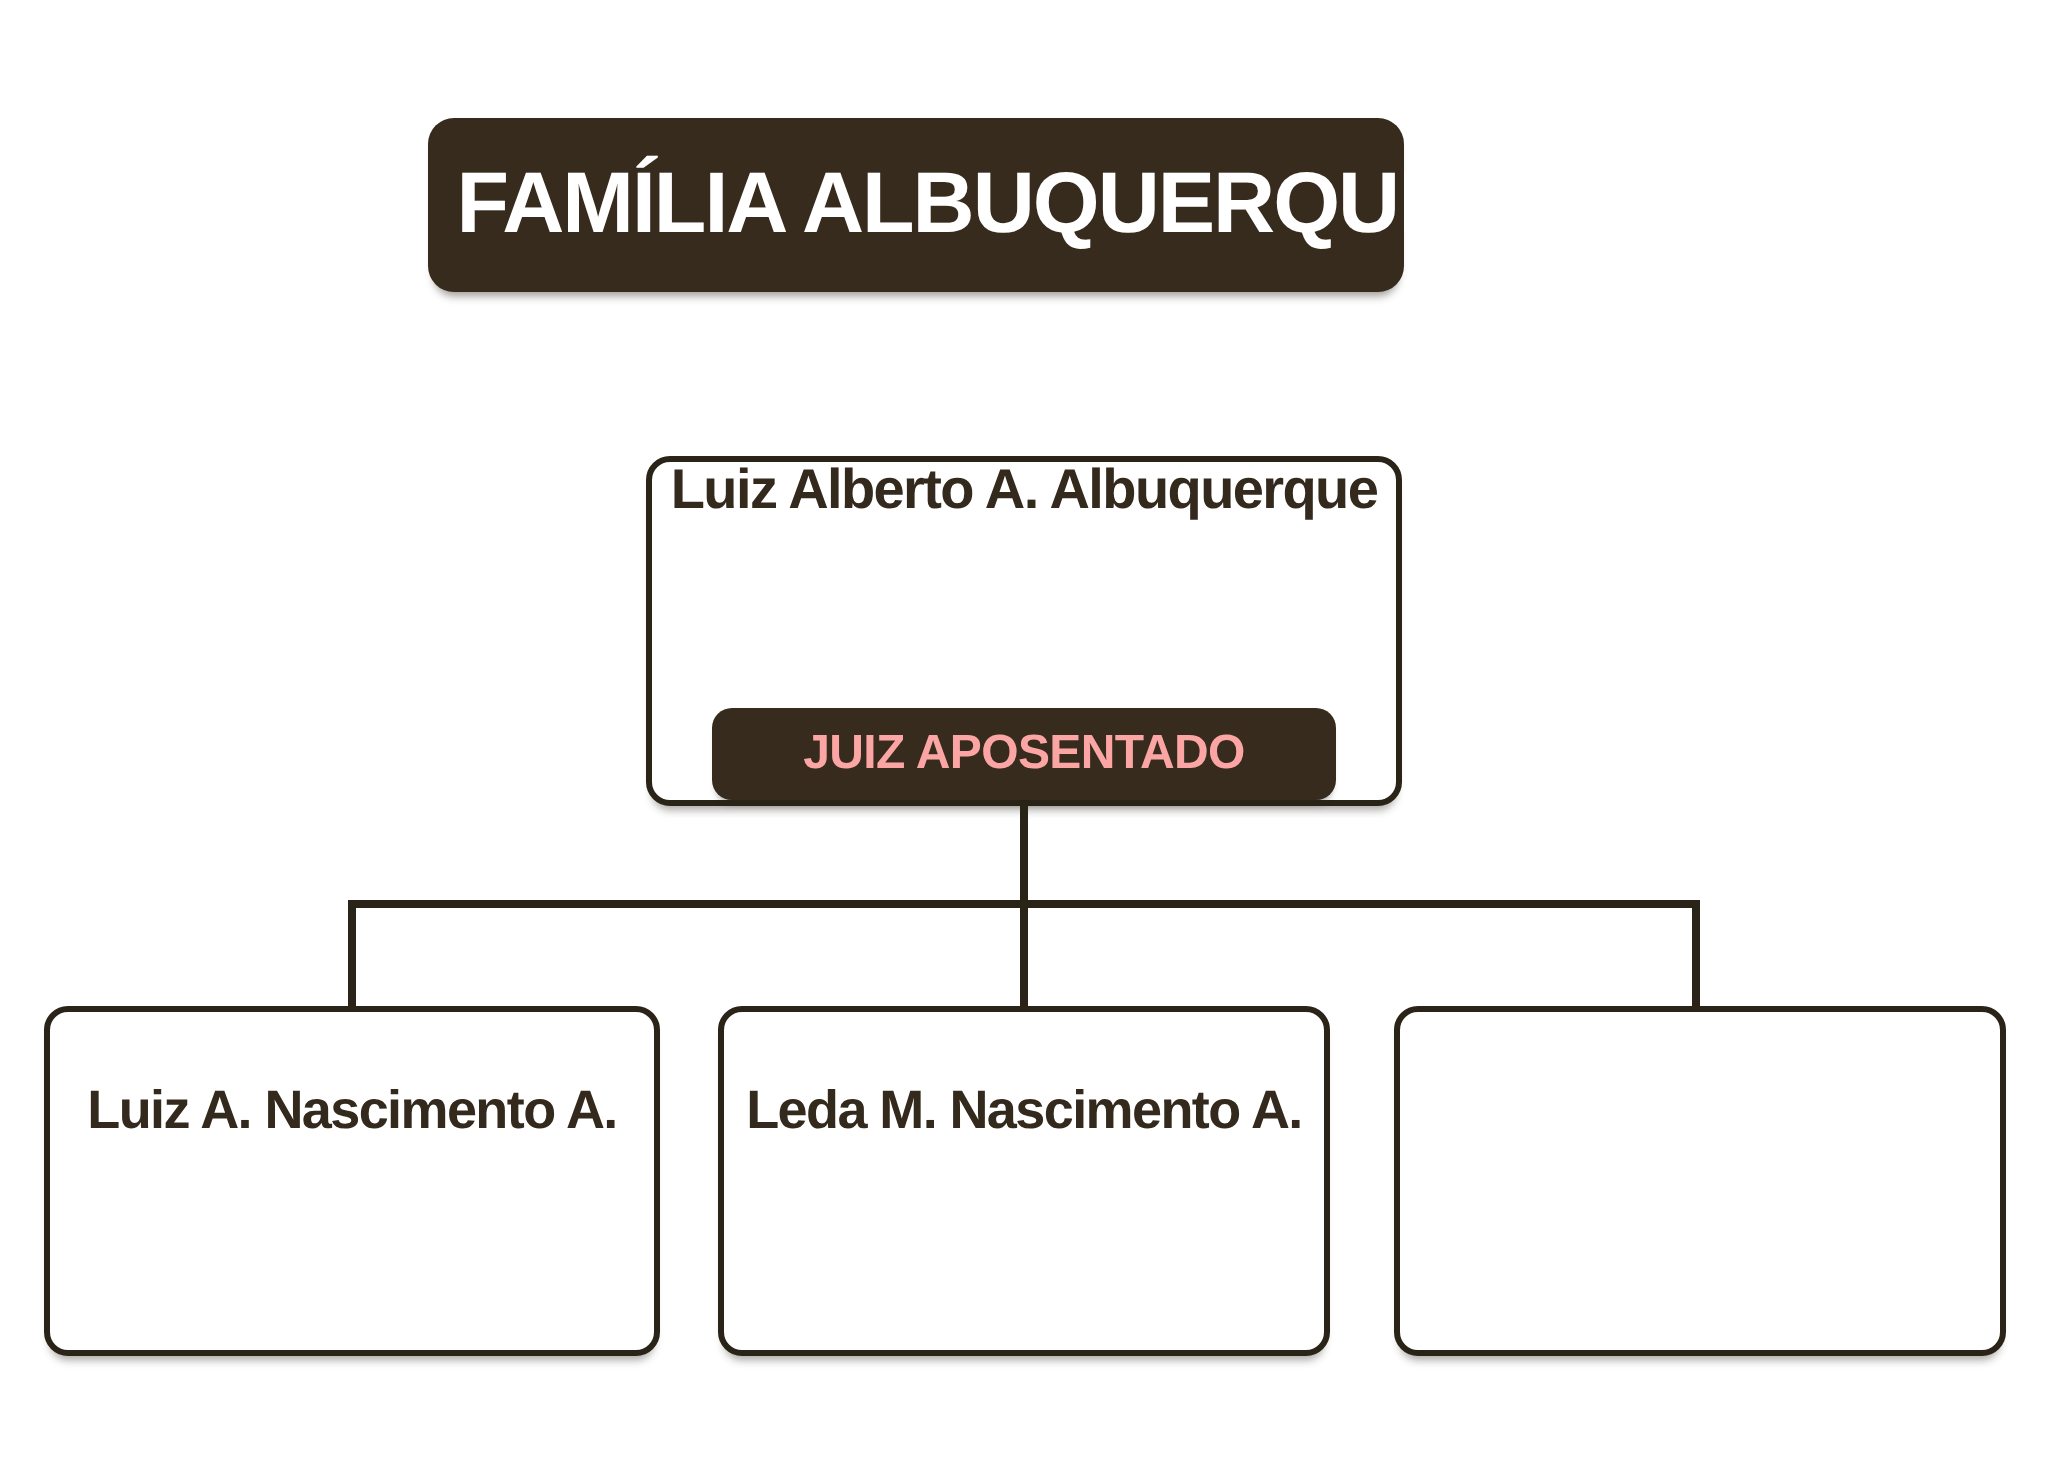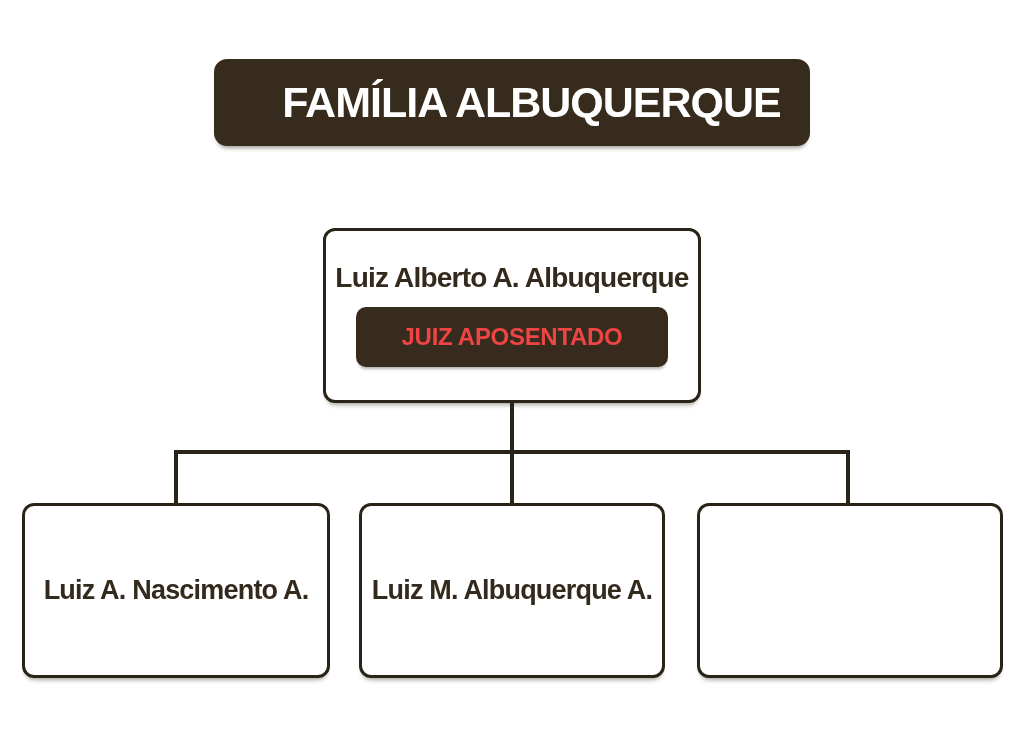--- a/index.html
+++ b/index.html
@@ -13,72 +13,72 @@
   html,body{background:var(--page-bg);}
   body{font-family:"Liberation Sans","DejaVu Sans",sans-serif;}
   .stage{
     position:relative;
     width:1024px;height:740px;
     background:var(--page-bg);
     overflow:hidden;
   }
   
   .banner{
-    position:absolute;left:214px;top:59px;width:596px;height:87px;
+    position:absolute;left:214px;top:59px;width:488px;height:87px;
     background:var(--brown);
     border-radius:13px;
     display:flex;align-items:center;justify-content:center;
     box-shadow:0 5px 4px -3px rgba(42,35,24,.45);
     padding-left:39px;
   }
   .banner span{
     color:#ffffff;
     font-weight:bold;
     font-size:43px;
     letter-spacing:-1px;
     white-space:nowrap;
   }
   
   .card{
     position:absolute;
     background:var(--card-bg);
     border:3px solid var(--line);
     border-radius:12px;
-    display:flex;flex-direction:column;align-items:center;justify-content:center;
+    display:flex;flex-direction:column;align-items:center;justify-content:space-between;
     gap:15px;
     box-shadow:0 5px 4px -3px rgba(42,35,24,.40);
   }
   .card .name{
     color:var(--ink);
     font-weight:bold;
     font-size:28px;
     letter-spacing:-0.8px;
     white-space:nowrap;
     line-height:1;
   }
   .badge{
     background:var(--brown);
     border-radius:10px;
-    color:#ef4444;
+    color:#fca5a5;
     font-weight:bold;
     font-size:23px;
     letter-spacing:-0.3px;
     white-space:nowrap;
     line-height:1;
     display:flex;align-items:center;justify-content:center;
-    height:60px;
+    height:46px;
     padding:0 17px;
     box-shadow:0 4px 3px -2px rgba(42,35,24,.35);
   }
   .card-root{left:323px;top:228px;width:378px;height:175px;}
   .card-root .badge{padding:0 46px;font-size:24px;}
   .card-c1{left:22px;top:503px;width:308px;height:175px;}
   .card-c2{left:359px;top:503px;width:306px;height:175px;}
   .card-c3{left:697px;top:503px;width:306px;height:175px;}
-  .card-c1 .name,.card-c2 .name,.card-c3 .name{font-size:27px;}
+  .card-c1 .name,.card-c2 .name,.card-c3 .name{font-size:27px;margin-top:36px;}
   
   .connector{position:absolute;background:var(--line);}
   .stem-root{left:510px;top:402px;width:4px;height:50px;}
   .h-bar{left:174px;top:450px;width:676px;height:4px;}
   .drop-1{left:174px;top:452px;width:4px;height:52px;}
   .drop-2{left:510px;top:452px;width:4px;height:52px;}
   .drop-3{left:846px;top:452px;width:4px;height:52px;}
 </style>
 </head>
 <body>
@@ -98,19 +98,19 @@
   <div class="connector h-bar"></div>
   <div class="connector drop-1"></div>
   <div class="connector drop-2"></div>
   <div class="connector drop-3"></div>
 
   <div class="card card-c1">
     <div class="name">Luiz A. Nascimento A.</div>
   </div>
 
   <div class="card card-c2">
-    <div class="name">Luiz M. Albuquerque A.</div>
+    <div class="name">Leda M. Nascimento A.</div>
   </div>
 
   <div class="card card-c3">
   </div>
 
 </div>
 
 </body></html>

